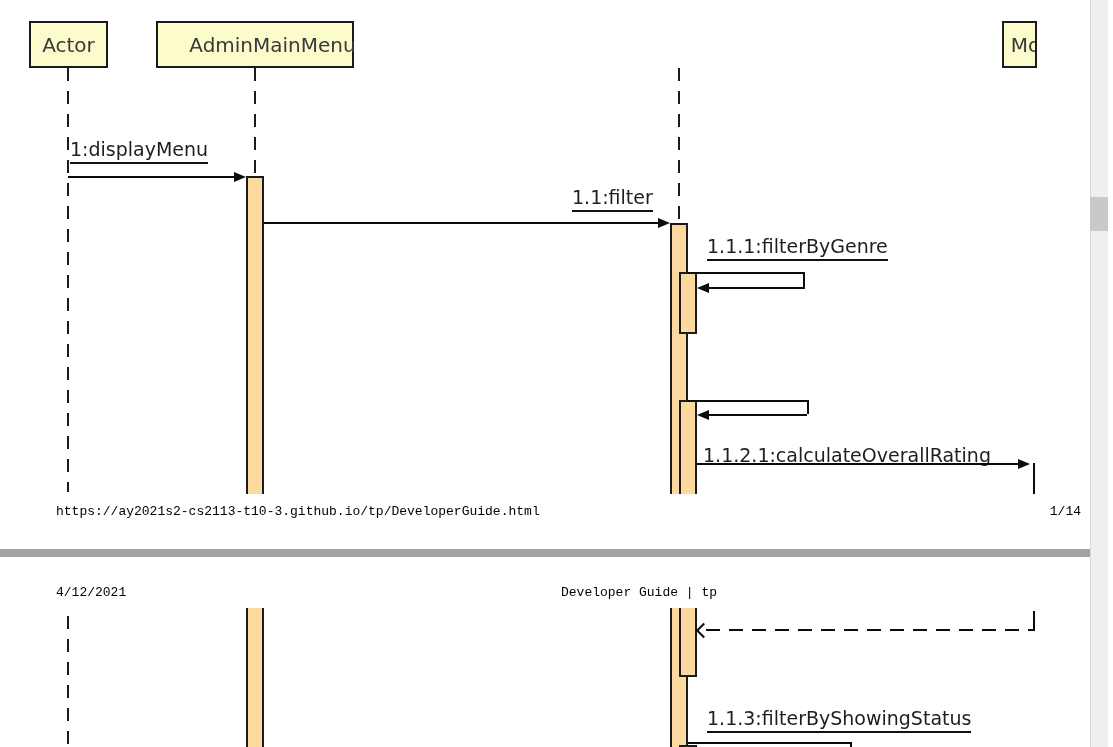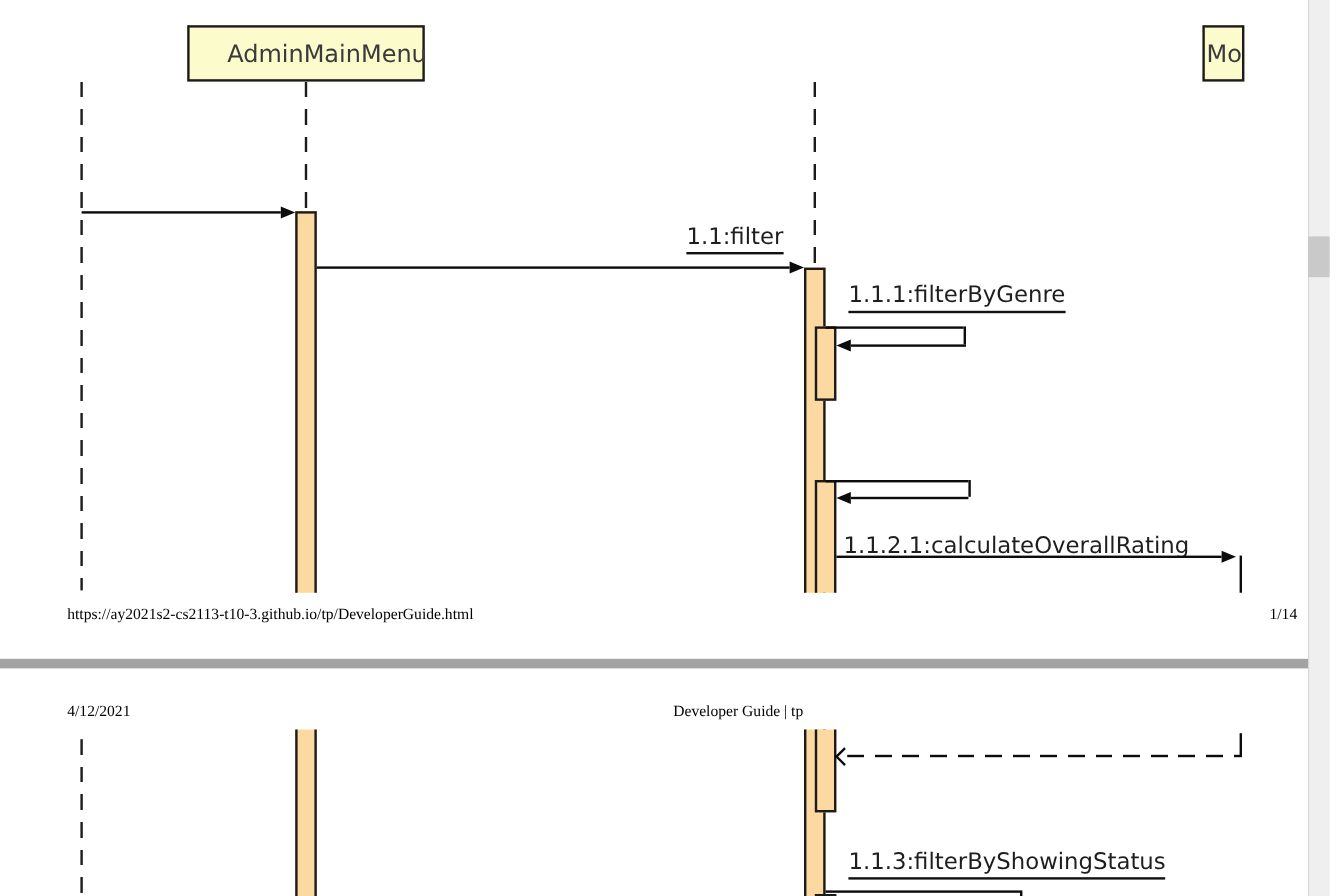--- a/index.html
+++ b/index.html
@@ -49,53 +49,57 @@
     border-left:2px solid #0c0c0c;border-bottom:2px solid #0c0c0c;transform:rotate(45deg);}
 
   
   .msg-label{
     position:absolute;font-size:19px;line-height:22px;color:#1e1e1e;white-space:nowrap;
   }
   .msg-label.u{padding-bottom:2px;border-bottom:2px solid #111;}
 
   
   .meta-text{
-    position:absolute;font-family:Liberation Serif, serif;
+    position:absolute;font-family:Liberation Mono, monospace;
     font-size:13px;color:#000;white-space:nowrap;padding-left:43px;
   }
 
   
   .divider{position:absolute;left:0;top:549px;width:1090px;height:8px;background:#a3a3a3;}
 
   
   .sb-track{position:absolute;left:1090px;top:0;width:18px;height:747px;
     background:#efefef;border-left:1px solid #d9d9d9;box-sizing:border-box;}
   .sb-thumb{position:absolute;left:1090px;top:197px;width:18px;height:34px;background:#c9c9c9;}
 </style>
 </head>
 <body>
 
 <div id="page1-clip" class="page-clip">
 
   <div class="lifeline" style="left:67px;top:68px;height:424px;"></div>
   <div class="lifeline" style="left:254px;top:68px;height:108px;"></div>
   <div class="lifeline" style="left:678px;top:68px;height:155px;"></div>
 
+  <div class="obj-box" style="left:29px;width:79px;">
+    <span>Actor</span>
+  </div>
   <div class="obj-box" style="left:156px;width:198px;padding-left:35px;">
     <span>AdminMainMenu</span>
   </div>
-  <div class="obj-box" style="left:1002px;width:35px;overflow:hidden;justify-content:flex-end;padding-left:12px;">
+  <div class="obj-box" style="left:1002px;width:35px;overflow:hidden;justify-content:center;padding-left:12px;">
     <span>Mo</span>
   </div>
 
   <div class="act" style="left:246px;top:176px;height:330px;"></div>
   <div class="act" style="left:670px;top:223px;height:290px;"></div>
   <div class="act" style="left:679px;top:272px;height:62px;"></div>
   <div class="act" style="left:679px;top:400px;height:110px;"></div>
 
+  <div class="msg-label u" style="left:70px;top:138px;">1:displayMenu</div>
   <div class="hline" style="left:68px;top:176px;width:166px;"></div>
   <div class="arr-right" style="left:234px;top:171.5px;"></div>
 
   <div class="msg-label u" style="left:572px;top:186px;">1.1:filter</div>
   <div class="hline" style="left:264px;top:222px;width:394px;"></div>
   <div class="arr-right" style="left:658px;top:217.5px;"></div>
 
   <div class="msg-label u" style="left:707px;top:235px;">1.1.1:filterByGenre</div>
   <div class="hline" style="left:688px;top:272px;width:115px;"></div>
   <div class="vline" style="left:803px;top:272px;height:15px;"></div>

